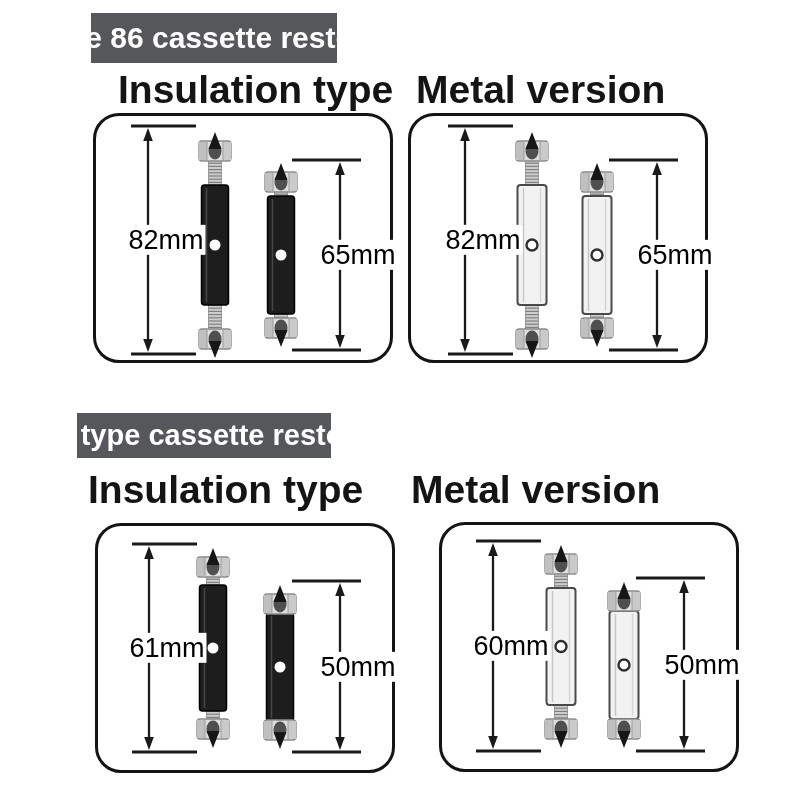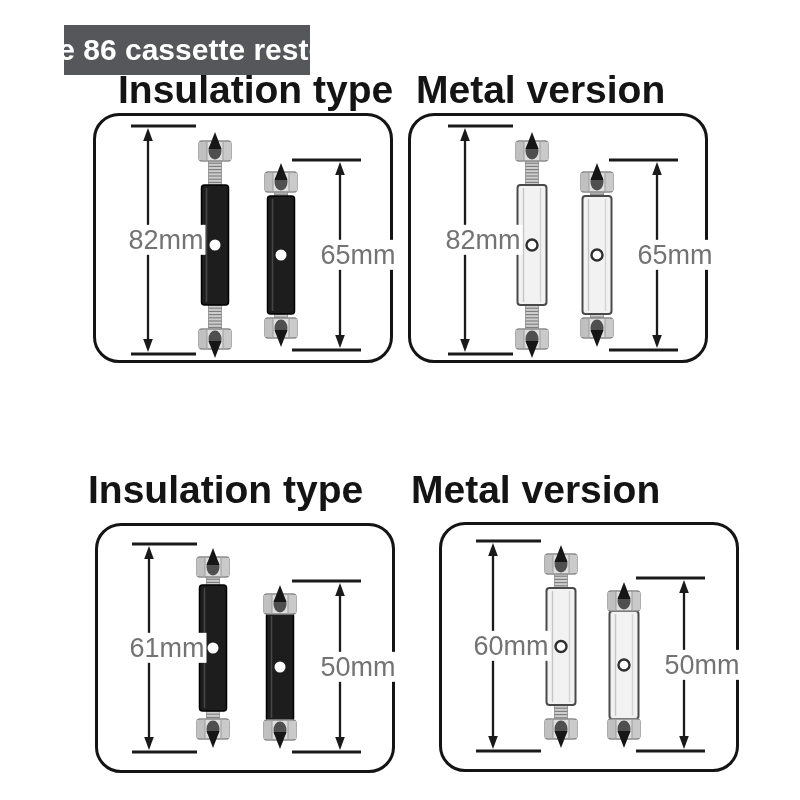--- a/index.html
+++ b/index.html
@@ -5,42 +5,42 @@
   html,body{margin:0;padding:0;background:#ffffff;}
   .canvas{
     position:relative;width:800px;height:800px;background:#ffffff;overflow:hidden;
     font-family:"Liberation Sans","DejaVu Sans",sans-serif;color:#141414;
   }
   .badge{
     position:absolute;background:#56575a;color:#ffffff;font-weight:700;
     display:flex;align-items:center;justify-content:center;letter-spacing:0px;
     white-space:nowrap;
   }
-  .badge-1{left:64px;top:13px;width:246px;height:50px;font-size:30px;margin-top:12px;}
+  .badge-1{left:91px;top:13px;width:246px;height:50px;font-size:30px;}
   .badge-2{left:77px;top:413px;width:254px;height:45px;font-size:29px;}
   .ptitle{
     position:absolute;font-weight:700;font-size:39px;line-height:44px;height:46px;
     text-align:left;color:#141414;white-space:nowrap;
   }
   .t-s0p0{left:118px;top:68px;width:300px;}
   .t-s0p1{left:416px;top:68px;width:300px;}
   .t-s1p0{left:88px;top:468px;width:300px;}
   .t-s1p1{left:411px;top:468px;width:300px;}
   .panel{
     position:absolute;width:300px;height:250px;border:3px solid #141414;border-radius:26px;
     background:#ffffff;box-sizing:border-box;
   }
   .pos-p0{left:93px;top:113px;}
   .pos-p1{left:408px;top:113px;}
   .pos-p2{left:95px;top:523px;padding-left:37px;}
   .pos-p3{left:411px;top:522px;margin-left:28px;}
   .tool-svg{display:block;position:absolute;left:0;top:0;}
   .dim-label{
     position:absolute;transform:translate(-50%,-50%);background:#ffffff;
-    font-size:27px;font-weight:400;color:#737373;line-height:1.05;padding:1px 2px;
+    font-size:27px;font-weight:400;color:#000000;line-height:1.05;padding:1px 2px;
     white-space:nowrap;
   }
 </style>
 </head>
 <body>
 
 <div class="canvas">
 
   <div class="badge badge-1">Type 86 cassette restorer</div>
 
@@ -200,20 +200,21 @@
         <line x1="198" y1="44" x2="267" y2="44" stroke="#1a1a1a" stroke-width="3"></line>
         <line x1="198" y1="234" x2="267" y2="234" stroke="#1a1a1a" stroke-width="3"></line>
         <line x1="246" y1="56" x2="246" y2="222" stroke="#1a1a1a" stroke-width="2.3"></line>
         <polygon points="246,46 241.2,59 250.8,59" fill="#1a1a1a"></polygon>
         <polygon points="246,232 241.2,219 250.8,219" fill="#1a1a1a"></polygon>
       </svg>
     <div class="dim-label" style="left: 72px; top: 124px;">82mm</div>
     <div class="dim-label" style="left: 264px; top: 139px;">65mm</div>
   </div>
 
+  <div class="badge badge-2">118 type cassette restorer</div>
 
   <div class="ptitle t-s1p0">Insulation type</div>
   <div class="ptitle t-s1p1">Metal version</div>
 
   <div class="panel pos-p2">
     <svg class="tool-svg" width="294" height="244" viewBox="0 0 294 244">
         <rect x="108.5" y="48" width="13" height="14" fill="#cdcdcd" stroke="#8f8f8f" stroke-width="0.8"></rect>
         <line x1="108.5" y1="50" x2="121.5" y2="50" stroke="#7b7b7b" stroke-width="1.1"></line>
         <line x1="108.5" y1="53.2" x2="121.5" y2="53.2" stroke="#7b7b7b" stroke-width="1.1"></line>
         <line x1="108.5" y1="56.400000000000006" x2="121.5" y2="56.400000000000006" stroke="#7b7b7b" stroke-width="1.1"></line>

